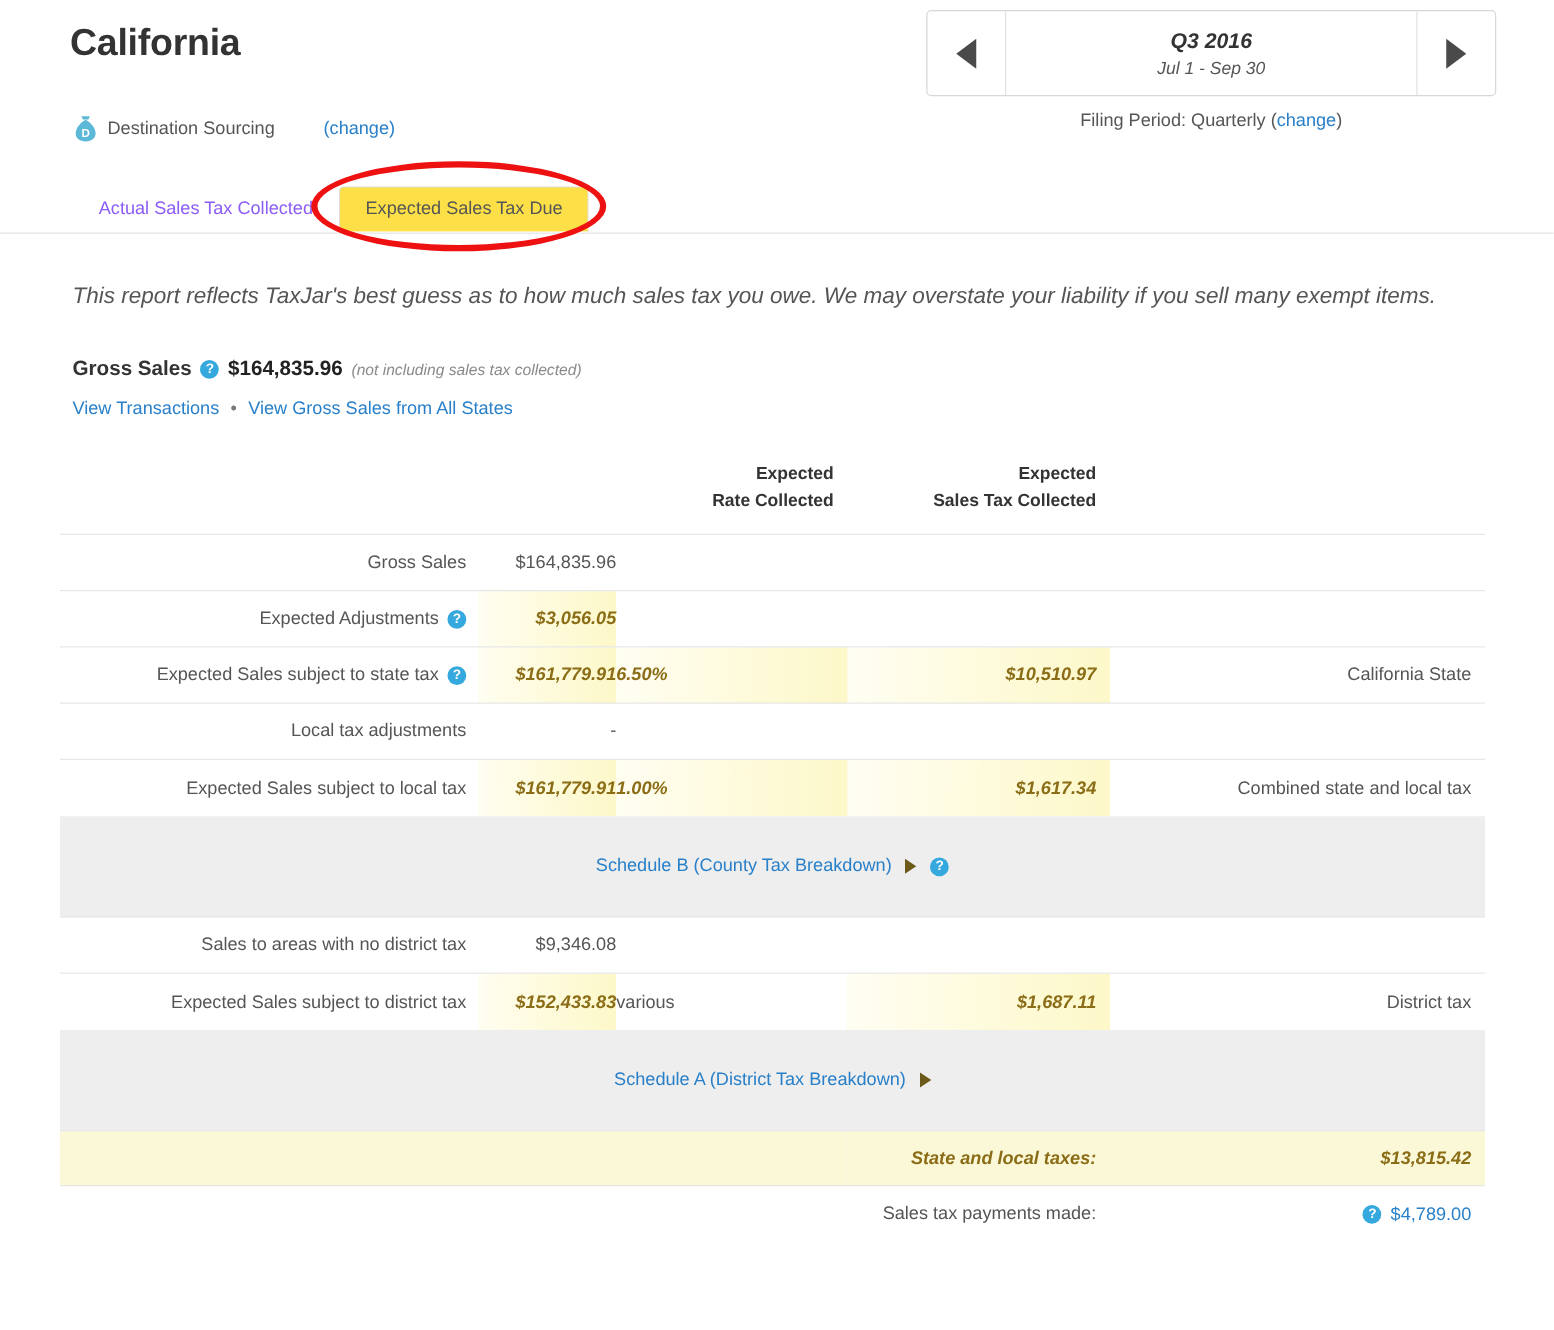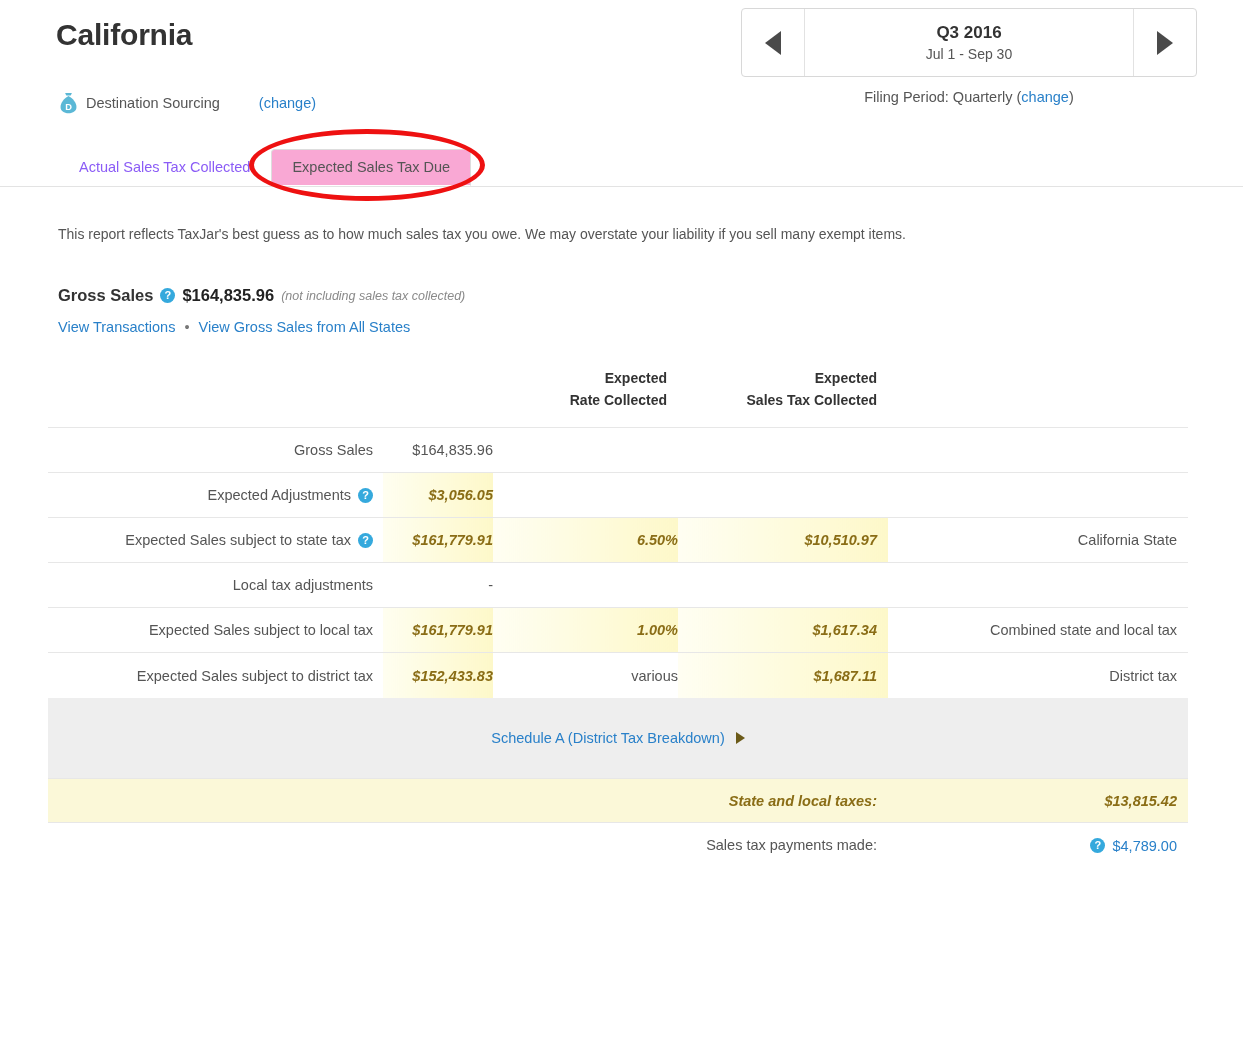--- a/index.html
+++ b/index.html
@@ -72,20 +72,21 @@
   }
   .tri.l { border-right: 16px solid #4a4a4a; }
   .tri.r { border-left: 16px solid #4a4a4a; }
   .date-center {
     flex: 1;
     display: flex;
     flex-direction: column;
     align-items: center;
     justify-content: center;
     gap: 3px;
+    font-style: italic;
   }
   .date-q {
     font-size: 17px;
     font-weight: bold;
     color: #333333;
   }
   .date-range {
     font-size: 14px;
     color: #555555;
   }
@@ -114,21 +115,21 @@
     cursor: pointer;
     white-space: nowrap;
     line-height: 1;
   }
   .tab.inactive {
     color: #8b5cf6;
     border: 1px solid transparent;
   }
   .tab.active {
     color: #555555;
-    background: #f9a8d4;
+    background: #fde047;
     border: 1px solid #dddddd;
     border-bottom: 1px solid #ffffff;
     border-radius: 4px 4px 0 0;
     position: relative;
     z-index: 3;
   }
   .tab-underline {
     position: absolute;
     left: 0;
     top: 186px;
@@ -149,22 +150,23 @@
     border-radius: 50%;
     z-index: 9;
     pointer-events: none;
   }
 
   
   .report-note {
     position: absolute;
     left: 58px;
     top: 226px;
-    font-size: 14px;
+    font-size: 18px;
     color: #555555;
+    font-style: italic;
   }
 
   .gross-sales-line {
     position: absolute;
     left: 58px;
     top: 286px;
     display: flex;
     align-items: center;
     gap: 7px;
     white-space: nowrap;
@@ -241,21 +243,21 @@
   }
   .hdr th.h-amount { padding-right: 0; }
   .hdr th.h-rate   { padding-right: 11px; }
   .hdr th.h-tax    { padding-right: 11px; }
 
   tr.row { border-top: 1px solid #e7e7e7; }
   tr.row td { height: 45px; font-size: 14.5px; }
 
   td.c-label  { text-align: right; color: #555555; padding-right: 10px; white-space: nowrap; }
   td.c-amount { text-align: right; color: #555555; padding-right: 0; }
-  td.c-rate   { text-align: right; color: #555555; }
+  td.c-rate   { text-align: left; color: #555555; padding-right: 11px; }
   td.c-tax    { text-align: right; color: #555555; padding-right: 11px; }
   td.c-note   { text-align: right; color: #555555; padding-right: 11px; white-space: nowrap; }
 
   .lbl-with-icon {
     display: flex;
     align-items: center;
     justify-content: flex-end;
     gap: 7px;
   }
 
@@ -457,20 +459,40 @@
         <td class="c-label">
           <span class="lbl-with-icon">
             <span>Expected Sales subject to local tax</span>
           </span>
         </td>
         <td class="c-amount hl hl-amount">$161,779.91</td>
         <td class="c-rate hl hl-rate">1.00%</td>
         <td class="c-tax hl hl-tax">$1,617.34</td>
         <td class="c-note">Combined state and local tax</td>
       </tr>
+      <tr class="schedule-row">
+        <td colspan="5">
+          <div class="schedule-inner">
+            <a href="#">Schedule B (County Tax Breakdown)</a>
+            <span class="caret-right"></span>
+            <span class="help-icon">?</span>
+          </div>
+        </td>
+      </tr>
+      <tr class="row">
+        <td class="c-label">
+          <span class="lbl-with-icon">
+            <span>Sales to areas with no district tax</span>
+          </span>
+        </td>
+        <td class="c-amount">$9,346.08</td>
+        <td class="c-rate"></td>
+        <td class="c-tax"></td>
+        <td class="c-note"></td>
+      </tr>
       <tr class="row">
         <td class="c-label">
           <span class="lbl-with-icon">
             <span>Expected Sales subject to district tax</span>
           </span>
         </td>
         <td class="c-amount hl hl-amount">$152,433.83</td>
         <td class="c-rate">various</td>
         <td class="c-tax hl hl-tax">$1,687.11</td>
         <td class="c-note">District tax</td>

